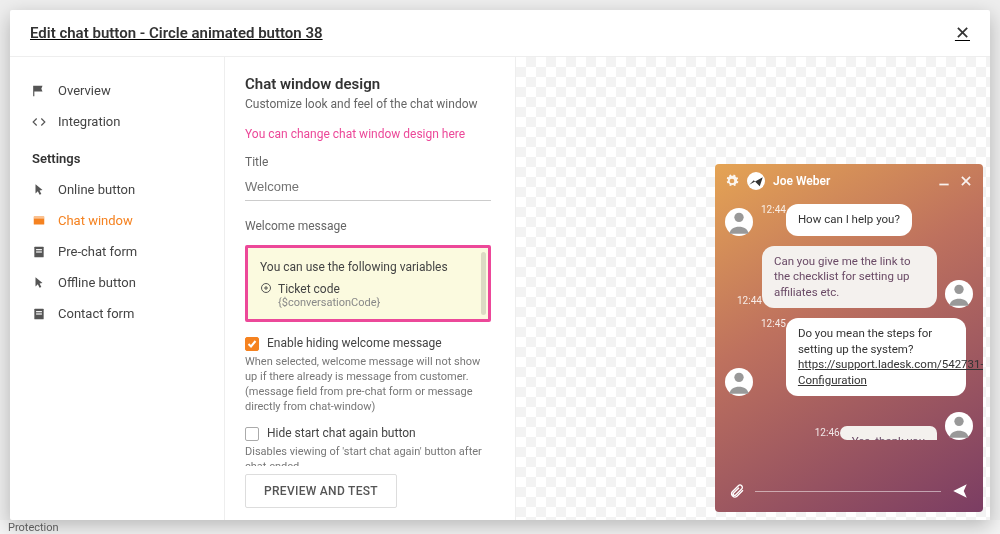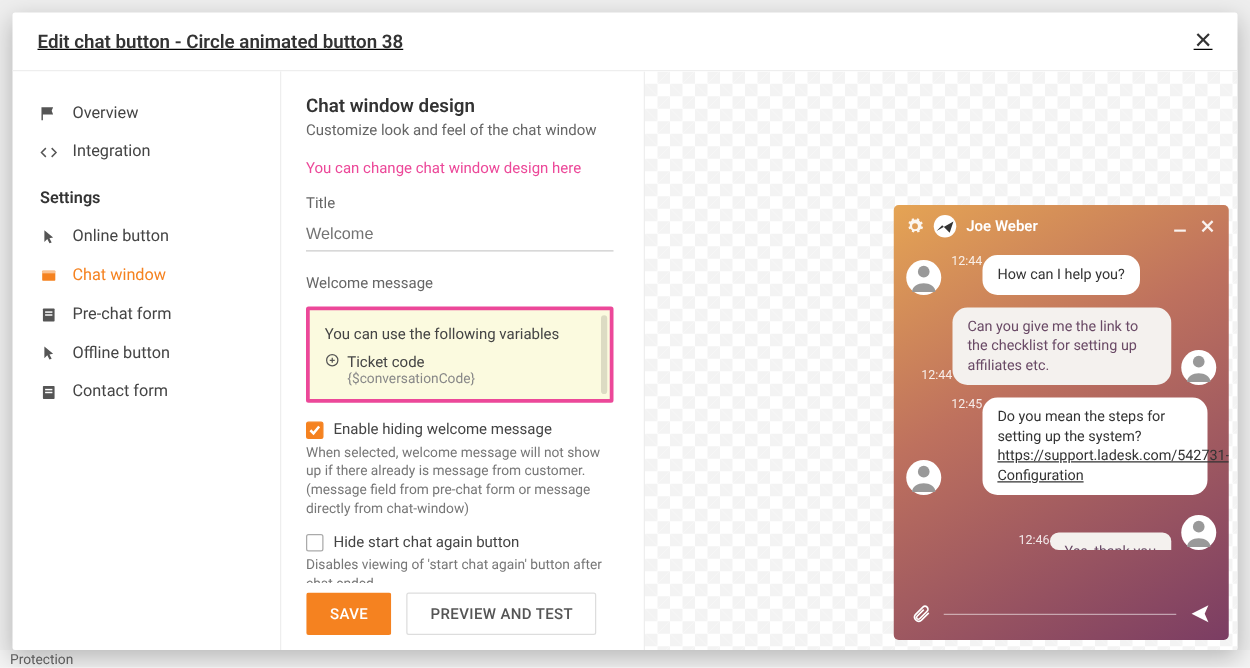--- a/index.html
+++ b/index.html
@@ -183,21 +183,20 @@
           <div class="check-row">
             <span class="checkbox"></span>
             <span class="check-label">Hide start chat again button</span>
           </div>
           <div class="check-help">Disables viewing of 'start chat again' button after chat ended.</div>
 
           
         </div>
           </div>
         <div class="button-row">
-          <div class="btn btn-primary">SAVE</div>
           <div class="btn btn-secondary">PREVIEW AND TEST</div>
         </div>
       </div>
 
       <div class="preview-pane">
         <div class="chat-window">
           <div class="chat-header">
             <span style="width:14px;height:14px;opacity:.9"><svg viewBox="0 0 24 24" fill="currentColor">
                   <path d="M12 8a4 4 0 100 8 4 4 0 000-8zm9 4l2 1-1 3-2-.5a8 8 0 01-2 2l.5 2-3 1-1-2a8 8 0 01-3 0l-1 2-3-1 .5-2a8 8 0 01-2-2l-2 .5-1-3 2-1a8 8 0 010-3l-2-1 1-3 2 .5a8 8 0 012-2L7 2l3-1 1 2a8 8 0 013 0l1-2 3 1-.5 2a8 8 0 012 2l2-.5 1 3-2 1a8 8 0 010 3z"></path>
                 </svg></span>

